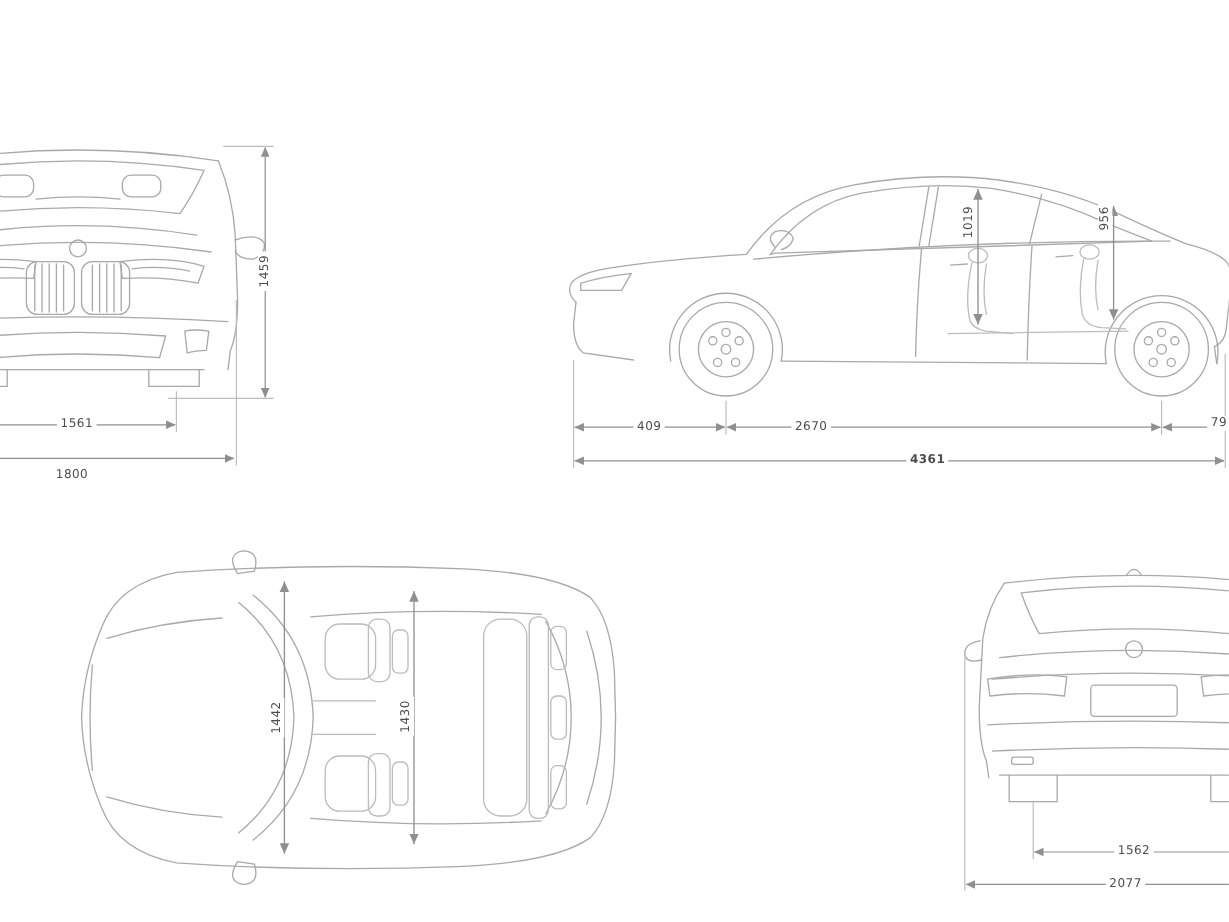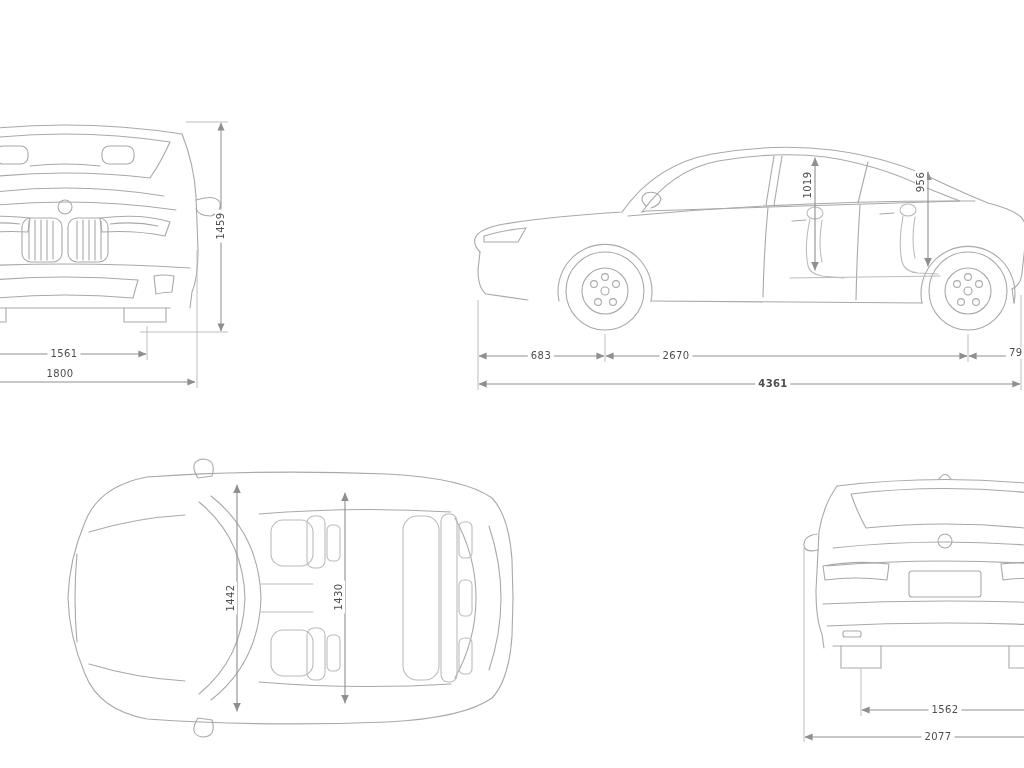--- a/index.html
+++ b/index.html
@@ -179,25 +179,25 @@
       <line x1="969" y1="356" x2="1036" y2="356" marker-start="url(#arr)" marker-end="url(#arr)"></line>
       <line x1="479" y1="384" x2="1020" y2="384" marker-start="url(#arr)" marker-end="url(#arr)"></line>
 
       <line x1="862" y1="710" x2="1040" y2="710" marker-start="url(#arr)" marker-end="url(#arr)"></line>
       <line x1="805" y1="737" x2="1040" y2="737" marker-start="url(#arr)" marker-end="url(#arr)"></line>
     </g>
   </svg>
 
   <span class="dim-label rot" style="left:221px; top:226px;">1459</span>
   <span class="dim-label" style="left:64px; top:354px;">1561</span>
-  <span class="dim-label" style="left:60px; top:374px;">1800</span>
+  <span class="dim-label" style="left:60px; top:396px;">1800</span>
 
   <span class="dim-label rot" style="left:808px; top:185px;">1019</span>
   <span class="dim-label rot" style="left:921px; top:182px;">956</span>
-  <span class="dim-label" style="left:541px; top:356px;">683</span>
+  <span class="dim-label" style="left:541px; top:356px;">409</span>
   <span class="dim-label" style="left:676px; top:356px;text-align:center;">2670</span>
   <span class="dim-label edge" style="left:1006px; top:353px;">79</span>
   <span class="dim-label" style="left:773px; top:384px;font-weight:bold;">4361</span>
 
   <span class="dim-label rot" style="left:231px; top:598px;">1442</span>
   <span class="dim-label rot" style="left:339px; top:597px;">1430</span>
 
   <span class="dim-label" style="left:945px; top:710px;text-align:center;">1562</span>
   <span class="dim-label" style="left:938px; top:737px;">2077</span>
 

